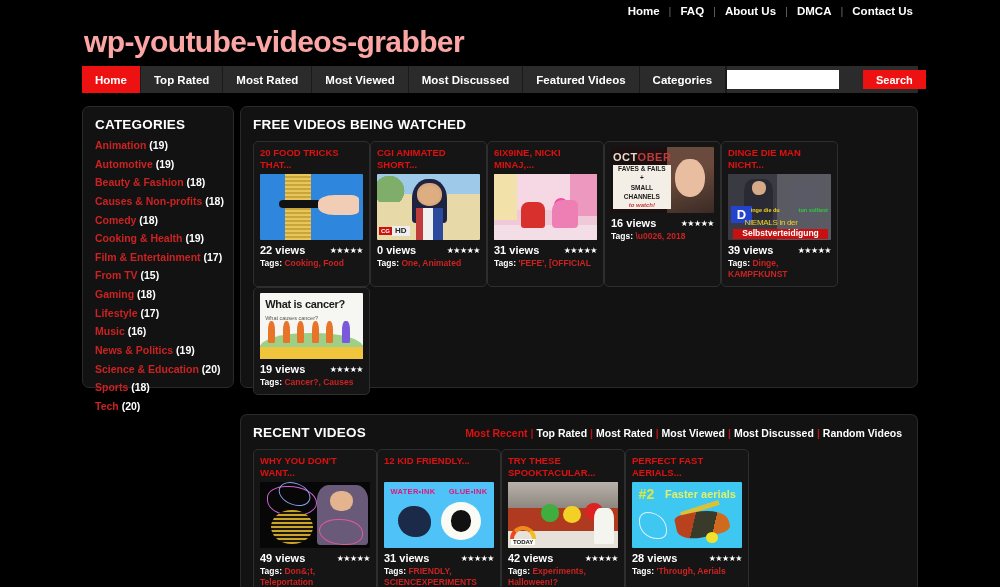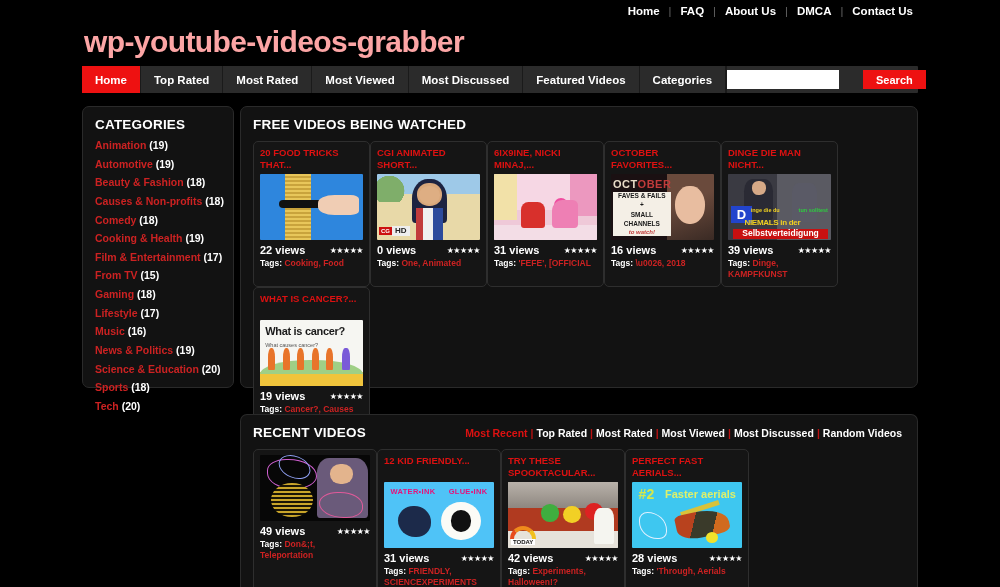--- a/index.html
+++ b/index.html
@@ -232,21 +232,21 @@
   .t-dinge .D {
     position:absolute; left:3%; top:48%; width:20%; height:26%;
     background:#2244cc; color:#fff; font-size:13px; font-weight:bold;
     display:flex; align-items:center; justify-content:center; line-height:1;
   }
   .t-dinge .y1 { position:absolute; left:22%; top:50%; color:#f0d022;
     font-size:5.5px; font-weight:bold; }
   .t-dinge .g1 { position:absolute; right:3%; top:50%; color:#2ecc40;
     font-size:5.5px; font-weight:bold; }
   .t-dinge .nm { position:absolute; left:16%; top:66%; color:#f0d022;
-    font-size:8px; font-weight:bold; letter-spacing:-0.3px;text-align:right; }
+    font-size:8px; font-weight:normal; letter-spacing:-0.3px;text-align:right; }
   .t-dinge .sv { position:absolute; left:5%; bottom:2%; width:92%;
     background:#c81010; color:#fff; font-size:8.5px; font-weight:bold;
     text-align:center; line-height:1.15; }
 
   .t-cancer { background:#f6f6f2; }
   .t-cancer .q { position:absolute; left:5%; top:8%; color:#1a1a1a;
     font-size:11px; font-weight:bold; letter-spacing:-0.3px; }
   .t-cancer .q2 { position:absolute; left:5%; top:33%; color:#555;
     font-size:5.5px; }
   .t-cancer .ground { position:absolute; left:0; bottom:0; width:100%; height:22%;
@@ -431,21 +431,20 @@
             <div class="p2h"></div>
             <div class="p2"></div>
           </div>
           <div class="meta">
             <span class="views">31 views</span>
             <span class="stars">★★★★★</span>
           </div>
           <div class="tags"><span>Tags: </span><span class="tval">'FEFE', [OFFICIAL</span></div>
         </div>
         <div class="card">
-          <div class="vtitle">OCTOBER FAVORITES...</div>
           <div class="thumb t-oct">
             <div class="pers">
               <div class="hr"></div>
               <div class="fc"></div>
             </div>
             <div class="lbl"><span class="o1">OCT</span><span class="o2">OBER</span></div>
             <div class="box">
               <div>FAVES &amp; FAILS</div>
               <div>+</div>
               <div>SMALL</div>
@@ -471,21 +470,20 @@
             <div class="nm">NIEMALS in der</div>
             <div class="sv">Selbstverteidigung</div>
           </div>
           <div class="meta">
             <span class="views">39 views</span>
             <span class="stars">★★★★★</span>
           </div>
           <div class="tags"><span>Tags: </span><span class="tval">Dinge, KAMPFKUNST</span></div>
         </div>
         <div class="card">
-          <div class="vtitle">WHAT IS CANCER?...</div>
           <div class="thumb t-cancer">
             <div class="ground"></div>
             <div class="hill"></div>
             <div class="fig" style="left:8%"></div>
             <div class="fig" style="left:22%"></div>
             <div class="fig" style="left:36%"></div>
             <div class="fig" style="left:50%"></div>
             <div class="fig" style="left:64%"></div>
             <div class="fig" style="left:80%;background:#7a5ad8"></div>
             <div class="q">What is cancer?</div>
@@ -500,20 +498,21 @@
       </div>
   </div>
 
   <div class="panel recent">
     <div class="sec-head">
       <h3>RECENT VIDEOS</h3>
       <div class="sortbar" id="sortbar"><a class="cur">Most Recent</a><span class="ssep">|</span><a>Top Rated</a><span class="ssep">|</span><a>Most Rated</a><span class="ssep">|</span><a>Most Viewed</a><span class="ssep">|</span><a>Most Discussed</a><span class="ssep">|</span><a>Random Videos</a></div>
     </div>
     <div class="cards" id="recent-cards">
         <div class="card wide">
+          <div class="vtitle">WHY YOU DON'T WANT...</div>
           <div class="thumb t-why">
             <div class="wire"></div>
             <div class="wire2"></div>
             <div class="globe"></div>
             <div class="guy">
               <div class="h"></div>
               <div class="f"></div>
             </div>
             <div class="pnk"></div>
           </div>

